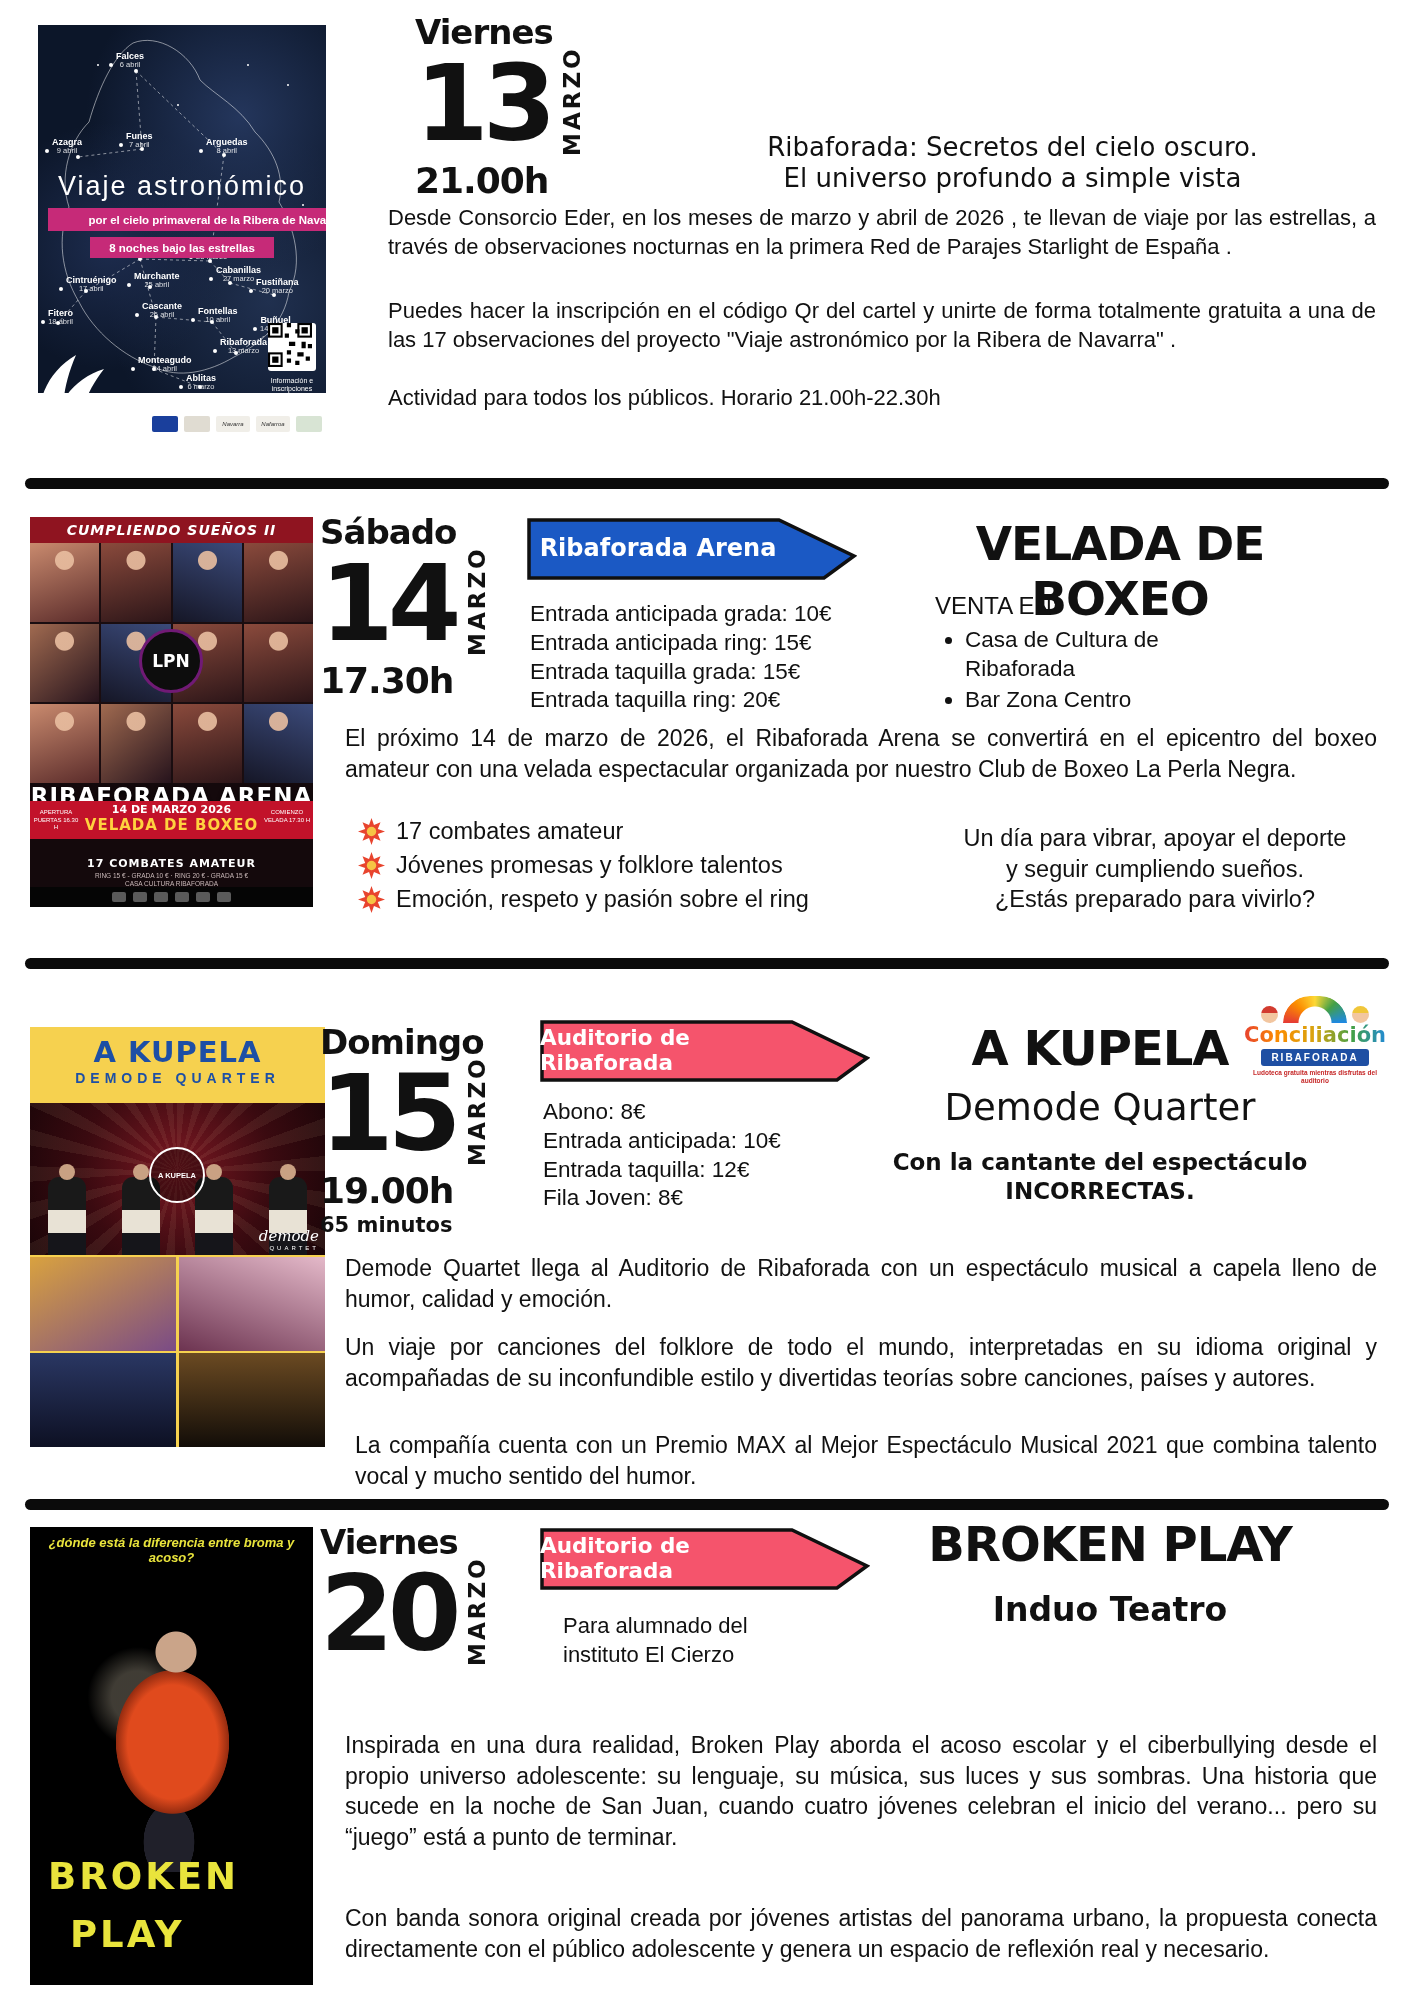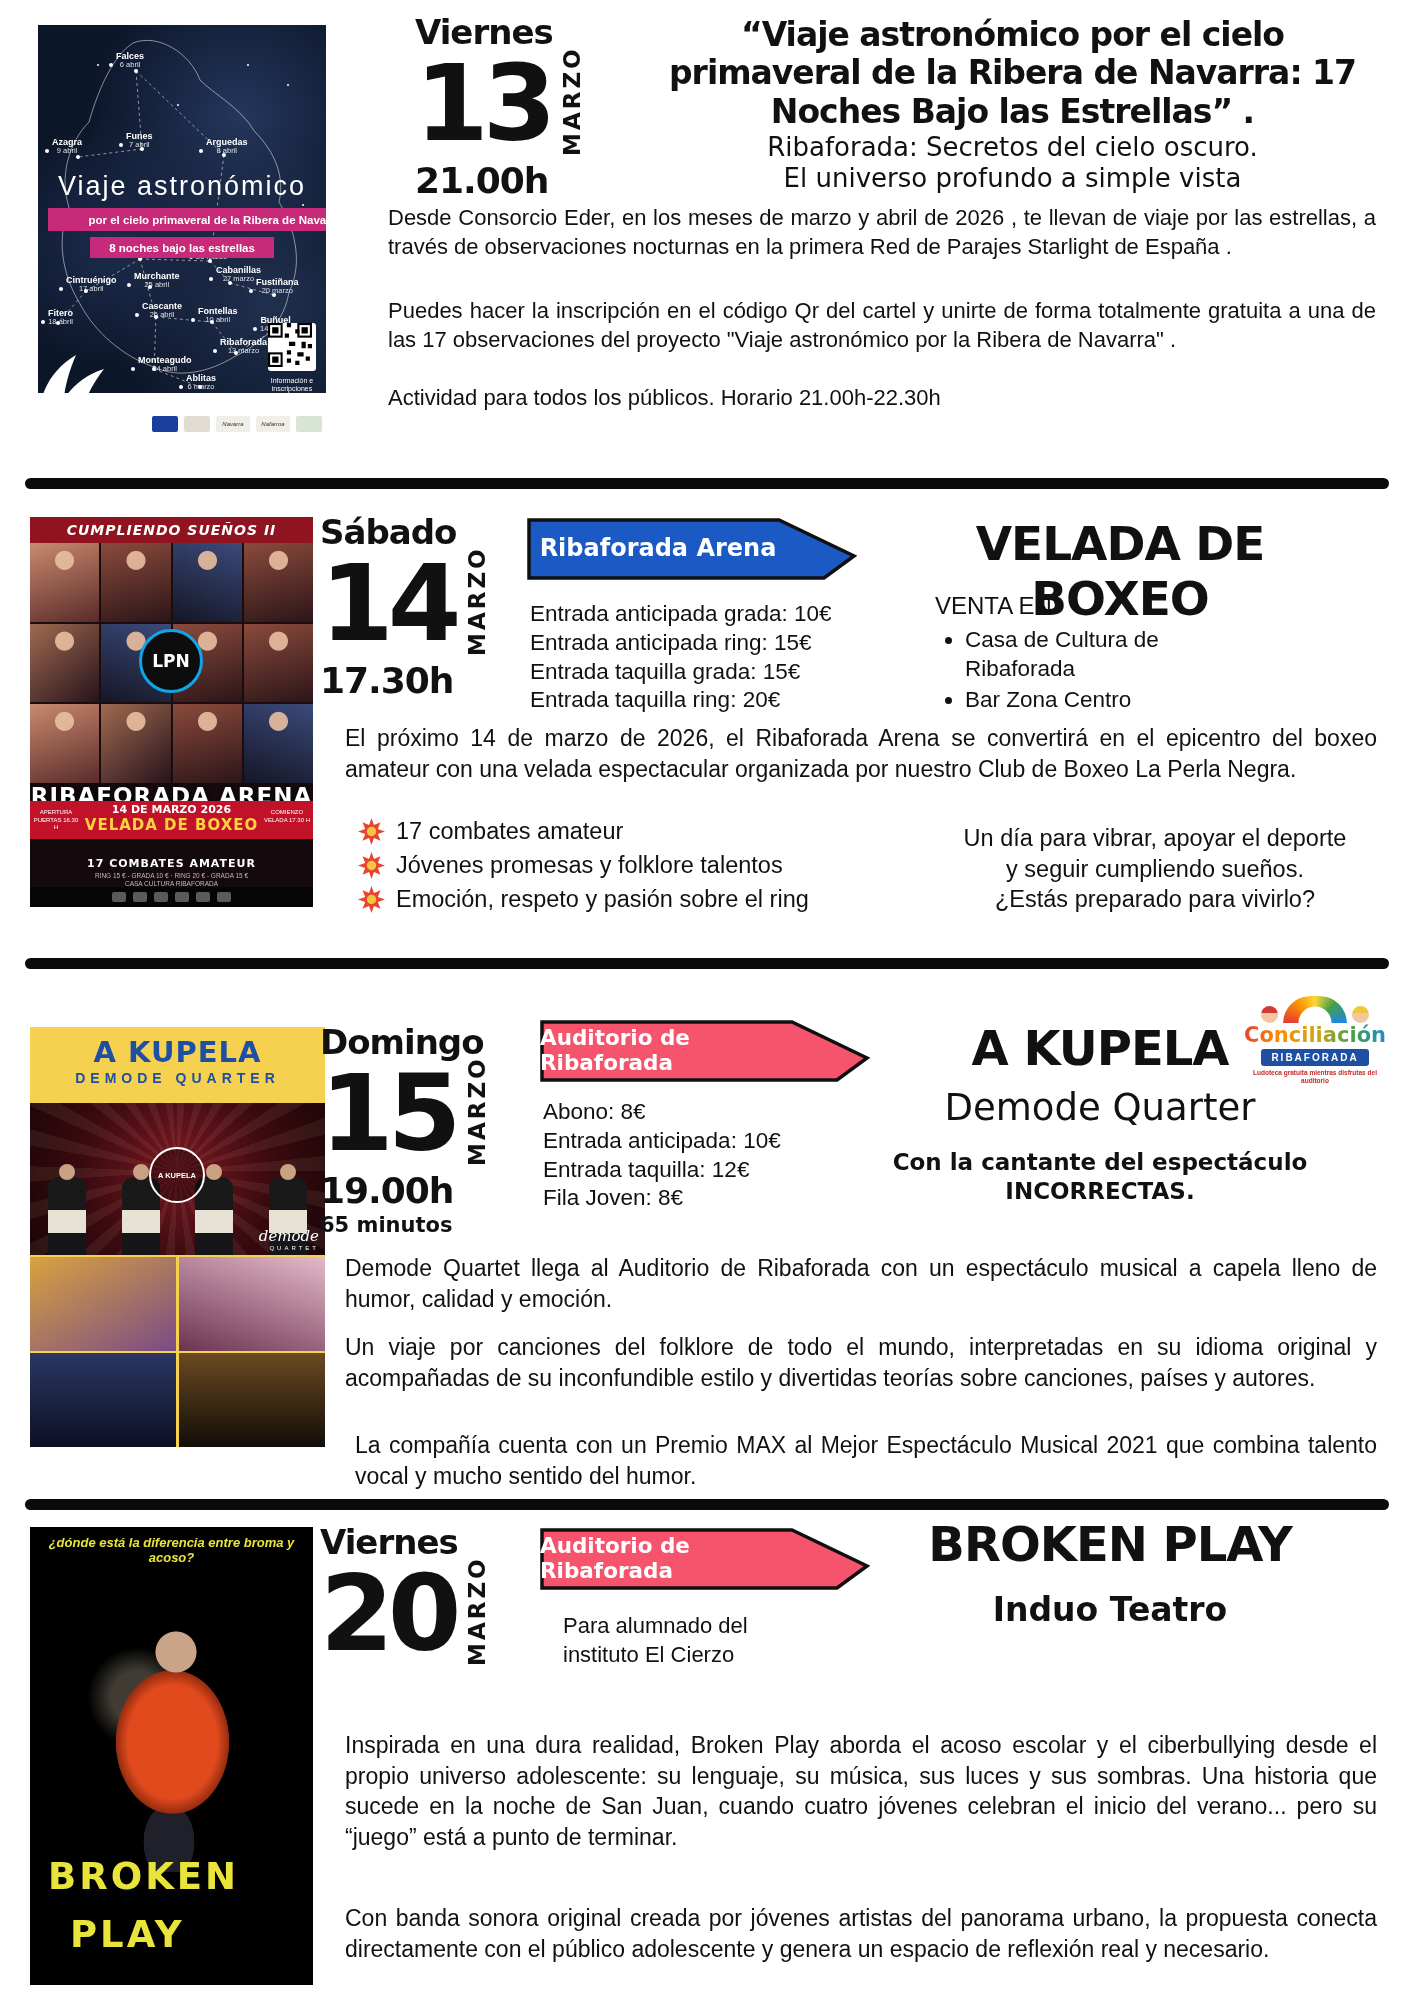--- a/index.html
+++ b/index.html
@@ -58,21 +58,21 @@
           font-weight:800;font-style:italic;font-size:14px;letter-spacing:1px;}
   .p2-collage{position:absolute;left:0;top:26px;width:283px;height:240px;display:grid;
               grid-template-columns:repeat(4,1fr);grid-template-rows:repeat(3,1fr);gap:2px;background:#1a0d10;}
   .bx{background:linear-gradient(165deg,#8a4a3c,#2c1518);}
   .bx:nth-child(3n){background:linear-gradient(200deg,#3b4a7a,#151626);}
   .bx:nth-child(4n+1){background:linear-gradient(160deg,#c98a6e,#5a2b2a);}
   .bx:nth-child(5n){background:linear-gradient(140deg,#a06a50,#26131c);}
   .bx::after{content:'';display:block;width:100%;height:100%;
              background:radial-gradient(circle at 50% 22%, rgba(233,190,160,.9) 0 9px, transparent 10px);}
   .p2-club{position:absolute;left:109px;top:112px;width:64px;height:64px;border-radius:50%;background:#0d0d0d;
-           border:3px solid #0ea5e9;color:#fff;display:flex;align-items:center;justify-content:center;
+           border:3px solid #701a75;color:#fff;display:flex;align-items:center;justify-content:center;
            font-family:"DejaVu Sans",sans-serif;font-weight:800;font-size:17px;box-sizing:border-box;}
   .p2-arena{position:absolute;left:0;top:266px;width:283px;text-align:center;color:#fff;
             font-family:"DejaVu Sans",sans-serif;font-weight:800;font-size:23px;letter-spacing:1px;
             text-shadow:0 2px 4px #000;}
   .p2-red{position:absolute;left:0;top:284px;width:283px;height:38px;background:#c2122a;color:#fff;}
   .p2-red .mid{position:absolute;left:50px;top:2px;width:183px;text-align:center;}
   .p2-red .dl{font-size:11px;font-weight:800;font-family:"DejaVu Sans",sans-serif;}
   .p2-red .el{font-size:15px;font-weight:800;color:#ffd23f;font-family:"DejaVu Sans",sans-serif;letter-spacing:1px;}
   .p2-red .sm{position:absolute;top:8px;width:48px;font-size:6px;line-height:1.25;text-align:center;}
   .p2-combates{position:absolute;left:0;top:340px;width:283px;text-align:center;color:#fff;
@@ -245,21 +245,20 @@
 
   <div class="abs" style="left:415px;top:12px;width:150px;">
     <div class="day">Viernes</div>
     <div class="numrow">
       <div class="bignum">13</div>
       <div class="marzo">MARZO</div>
     </div>
     <div class="time">21.00h</div>
   </div>
 
-  <div class="abs big-title" style="left:640px;top:16px;width:745px;font-size:33px;line-height:1.16;">“Viaje astronómico por el cielo primaveral de la Ribera de Navarra: 17 Noches Bajo las Estrellas” .</div>
   <div class="abs" style="left:640px;top:132px;width:745px;text-align:center;font-size:26px;font-weight:500;line-height:1.2;font-family:'DejaVu Sans',sans-serif;">
     <div>Ribaforada: Secretos del cielo oscuro.</div>
     <div>El universo profundo a simple vista</div>
   </div>
   <div class="abs p1just" style="left:388px;top:203px;width:988px;">Desde Consorcio Eder, en los meses de marzo y abril de 2026 , te llevan de viaje por las estrellas, a través de observaciones nocturnas en la primera Red de Parajes Starlight de España .</div>
   <div class="abs p1just" style="left:388px;top:296px;width:988px;">Puedes hacer la inscripción en el código Qr del cartel y unirte de forma totalmente gratuita a una de las 17 observaciones del proyecto "Viaje astronómico por la Ribera de Navarra" .</div>
   <div class="abs" style="left:388px;top:385px;width:988px;font-size:22px;">Actividad para todos los públicos. Horario 21.00h-22.30h</div>
 
   <div class="divider" style="top:478px;"></div>
 

